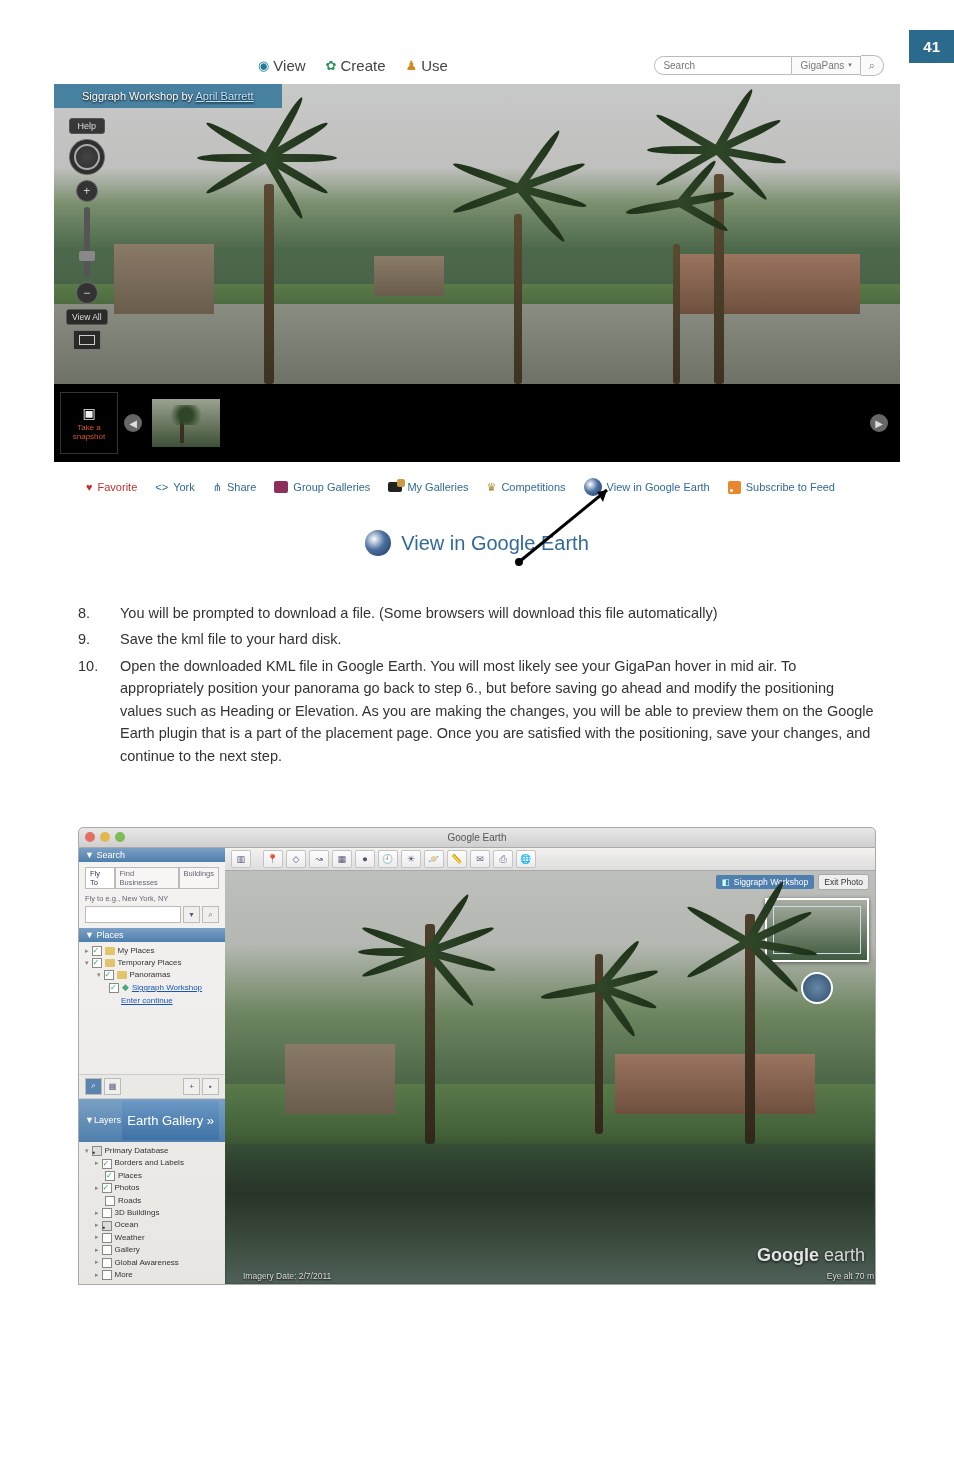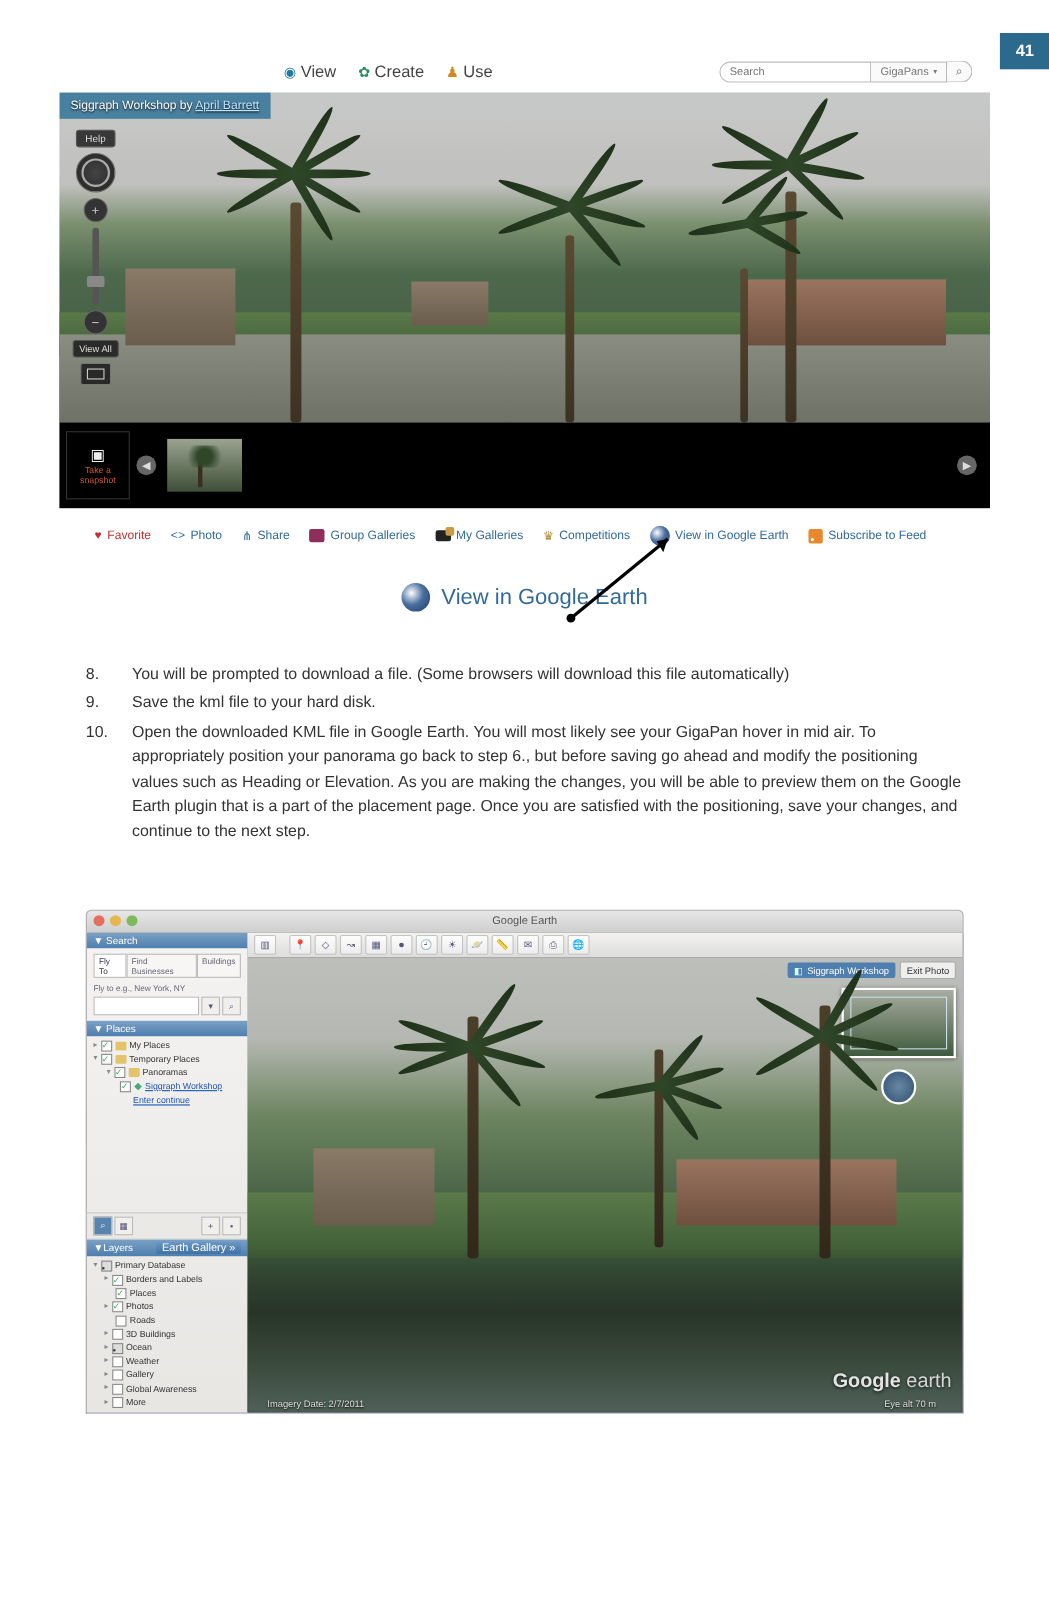--- a/index.html
+++ b/index.html
@@ -16,21 +16,21 @@
   .vcu span{display:flex;align-items:center;gap:4px}
   .ic{display:inline-block;font-size:13px}
   .ic-eye{color:#1f7a9c}
   .ic-gear{color:#2b905a}
   .ic-pin{color:#d08a1f}
   .searchwrap{display:flex;align-items:center;gap:0;height:22px}
   .searchwrap input{border:1px solid #bbb;border-radius:10px 0 0 10px;font-size:10px;padding:3px 8px;width:120px;color:#777}
   .selbox{border:1px solid #bbb;border-left:none;font-size:10px;padding:3px 8px;color:#777;background:#fafafa;display:flex;align-items:center;gap:4px}
   .magwrap{border:1px solid #bbb;border-left:none;border-radius:0 10px 10px 0;padding:3px 8px;color:#777;font-size:11px;background:#fafafa}
   .pano{position:relative;height:300px;background:linear-gradient(#c7c9c8 0%,#c0c0be 28%,#7a8f6e 40%,#4d694c 55%,#3e533d 100%);overflow:hidden;margin:0 6px}
-  .pano-title{font-size:11px;color:#fff;text-shadow:0 1px 2px #000;padding:6px 10px;background:rgba(40,110,150,.8);display:inline-block}
+  .pano-title{font-size:11px;color:#fff;text-shadow:0 1px 2px #000;padding:6px 28px;background:rgba(40,110,150,.8);display:inline-block}
   .pano-title a{color:#bfe4ff;text-decoration:underline}
   .trunk{position:absolute;bottom:0;width:10px;background:linear-gradient(#5a4a32,#3d3222);border-radius:3px}
   .fronds{position:absolute;width:140px;height:120px}
   .frond{position:absolute;left:50%;top:50%;width:70px;height:8px;background:linear-gradient(90deg,#2f4628,#1e3019);border-radius:0 60% 60% 0;transform-origin:left center}
   .bldg{position:absolute;bottom:70px;background:linear-gradient(#8a7a68,#6a5d4c)}
   .path{position:absolute;bottom:0;left:0;right:0;height:80px;background:linear-gradient(#8a8e82 0%,#6e7266 100%)}
   .grass{position:absolute;bottom:60px;left:0;right:0;height:40px;background:linear-gradient(#5a7a4a,#3e5c36)}
   .ctrls{position:absolute;left:12px;top:34px;display:flex;flex-direction:column;align-items:center;gap:5px}
   .helpbtn{background:rgba(30,30,30,.85);color:#ddd;font-size:9px;padding:2px 8px;border:1px solid #555;border-radius:3px}
   .compass{width:34px;height:34px;border-radius:50%;background:radial-gradient(#444,#222);border:1px solid #666;display:flex;align-items:center;justify-content:center}
@@ -69,50 +69,50 @@
   .arrow-line svg{width:100%;height:100%}
   .instr{margin:46px 30px 20px 30px;font-size:14.5px;line-height:1.55}
   .instr ol{list-style:none;padding:0;margin:0}
   .instr li{display:flex;gap:14px;margin-bottom:4px}
   .instr .num{min-width:28px;text-align:left}
   .shot2{margin:60px 30px 20px 30px;border:0}
   .mac-titlebar{height:19px;background:linear-gradient(#e7e7e7,#cfcfcf);border:1px solid #aaa;border-radius:5px 5px 0 0;position:relative;font-size:10px;text-align:center;color:#555;line-height:19px}
   .traffic{position:absolute;left:6px;top:4px;display:flex;gap:5px}
   .traffic span{width:10px;height:10px;border-radius:50%}
   .tl-r{background:#e26f5f}.tl-y{background:#e3b74c}.tl-g{background:#7ebb58}
-  .gebody{display:flex;height:436px;border:1px solid #aaa;border-top:none;background:#c4b5fd}
+  .gebody{display:flex;height:436px;border:1px solid #aaa;border-top:none;background:#14b8a6}
   .geside{width:146px;background:linear-gradient(#f4f3f1,#e7e6e3);font-size:8.5px;color:#333;display:flex;flex-direction:column}
   .panehdr{background:linear-gradient(#7aa0c4,#4f7fae);color:#fff;font-size:9px;padding:2px 6px}
   .srchbox{padding:5px 6px}
   .srchtabs{display:flex;gap:0;font-size:7.5px;margin-bottom:5px}
   .srchtabs span{border:1px solid #bbb;padding:1px 4px;background:#f7f6f4;color:#667}
   .srchtabs span:first-child{background:#fff;color:#335}
   .flylbl{color:#667;font-size:7.5px;margin-bottom:3px}
   .flyrow{display:flex;gap:2px}
   .flyrow input{flex:1;border:1px solid #bbb;font-size:8px;padding:1px 3px;min-width:0}
   .minibtn{width:15px;height:15px;border:1px solid #bbb;background:#f0efec;font-size:8px;display:flex;align-items:center;justify-content:center;color:#557}
   .placesbox{padding:3px 6px 4px 6px;font-size:8px;line-height:1.5}
   .tree-item{display:flex;align-items:center;gap:3px}
   .tri{color:#888;font-size:7px}
   .chk{width:8px;height:8px;border:1px solid #888;background:#fff;display:inline-block;position:relative}
   .chk.on::before{content:"✓";position:absolute;left:0;top:-2px;font-size:8px;color:#2a5}
   .folder-ico{width:10px;height:8px;background:#e3c46a;border-radius:1px}
   .lnk{color:#1a55b8;text-decoration:underline}
   .pspacer{flex:1}
   .btnrow{display:flex;gap:2px;padding:3px 6px;border-top:1px solid #ccc;border-bottom:1px solid #ccc;background:#eae9e5}
-  .earthgal{margin-left:auto;background:linear-gradient(#6b98c4,#3f72a6);color:#fff;font-size:10px;padding:0 5px;border-radius:2px}
+  .earthgal{margin-left:auto;background:linear-gradient(#6b98c4,#3f72a6);color:#fff;font-size:13px;padding:12px 5px;border-radius:2px}
   .layersbox{padding:3px 6px;font-size:8px;line-height:1.55}
   .gemain{flex:1;position:relative;background:linear-gradient(#bfc2bd 0%,#b5b8b2 22%,#6d8560 38%,#3f5a3e 60%,#2a3c2b 100%);overflow:hidden}
   .getoolbar{height:22px;background:linear-gradient(#f3f2ef,#ddd);border-bottom:1px solid #aaa;display:flex;align-items:center;gap:3px;padding:0 6px}
   .tbtn{width:18px;height:16px;border:1px solid #c4c4c4;background:linear-gradient(#fdfdfd,#ececec);border-radius:2px;display:flex;align-items:center;justify-content:center;font-size:9px;color:#557}
   .gelogo{position:absolute;right:10px;bottom:18px;color:#fff;font-size:18px;opacity:.85;text-shadow:0 1px 3px #000}
   .gelogo .g1{font-weight:bold}
   .gelogo .g2{font-weight:300;opacity:.9}
   .imgdate{position:absolute;left:18px;bottom:3px;color:#ddd;font-size:8.5px;text-shadow:0 1px 2px #000}
-  .eyealt{position:absolute;right:24px;bottom:3px;color:#ddd;font-size:8.5px;text-shadow:0 1px 2px #000}
+  .eyealt{position:absolute;right:1px;bottom:3px;color:#ddd;font-size:8.5px;text-shadow:0 1px 2px #000}
   .overlay-badge{position:absolute;right:6px;top:26px;display:flex;align-items:center;gap:4px}
   .ob-label{background:#4f7fae;color:#fff;font-size:8.5px;padding:2px 6px;border-radius:2px;display:flex;align-items:center;gap:4px}
   .ob-exit{background:#eee;color:#333;font-size:8.5px;padding:2px 5px;border:1px solid #aaa;border-radius:2px}
   .ge-navthumb{position:absolute;right:6px;top:50px;width:100px;height:60px;border:2px solid #fff;background:linear-gradient(#a8ad9f,#3f5a3e);box-shadow:0 1px 4px rgba(0,0,0,.5)}
   .ge-navthumb::after{content:"";position:absolute;inset:6px;border:1px solid #cde}
   .ge-compass{position:absolute;right:42px;top:124px;width:28px;height:28px;border-radius:50%;border:2px solid #fff;background:radial-gradient(#6787a5,#30506f)}
   .blur{position:absolute;left:0;right:0;bottom:0;height:150px;background:linear-gradient(transparent,#283529 40%,#3a4a3c 70%,#50615a);filter:blur(1px)}
   .gemain .trunk{background:linear-gradient(#4c3f2a,#32281a)}
 </style>
 </head>
@@ -223,21 +223,21 @@
       <div class="sarrow right">▶</div>
     </div>
 
     <div class="actionrow">
       <span class="act red">
           <span class="hearti">♥</span>
           <span>Favorite</span>
         </span>
       <span class="act">
           <span>&lt;&gt;</span>
-          <span>Photo</span>
+          <span>York</span>
         </span>
       <span class="act">
           <span>⋔</span>
           <span>Share</span>
         </span>
       <span class="act">
           <span class="grpico"></span>
           <span>Group Galleries</span>
         </span>
       <span class="act">

